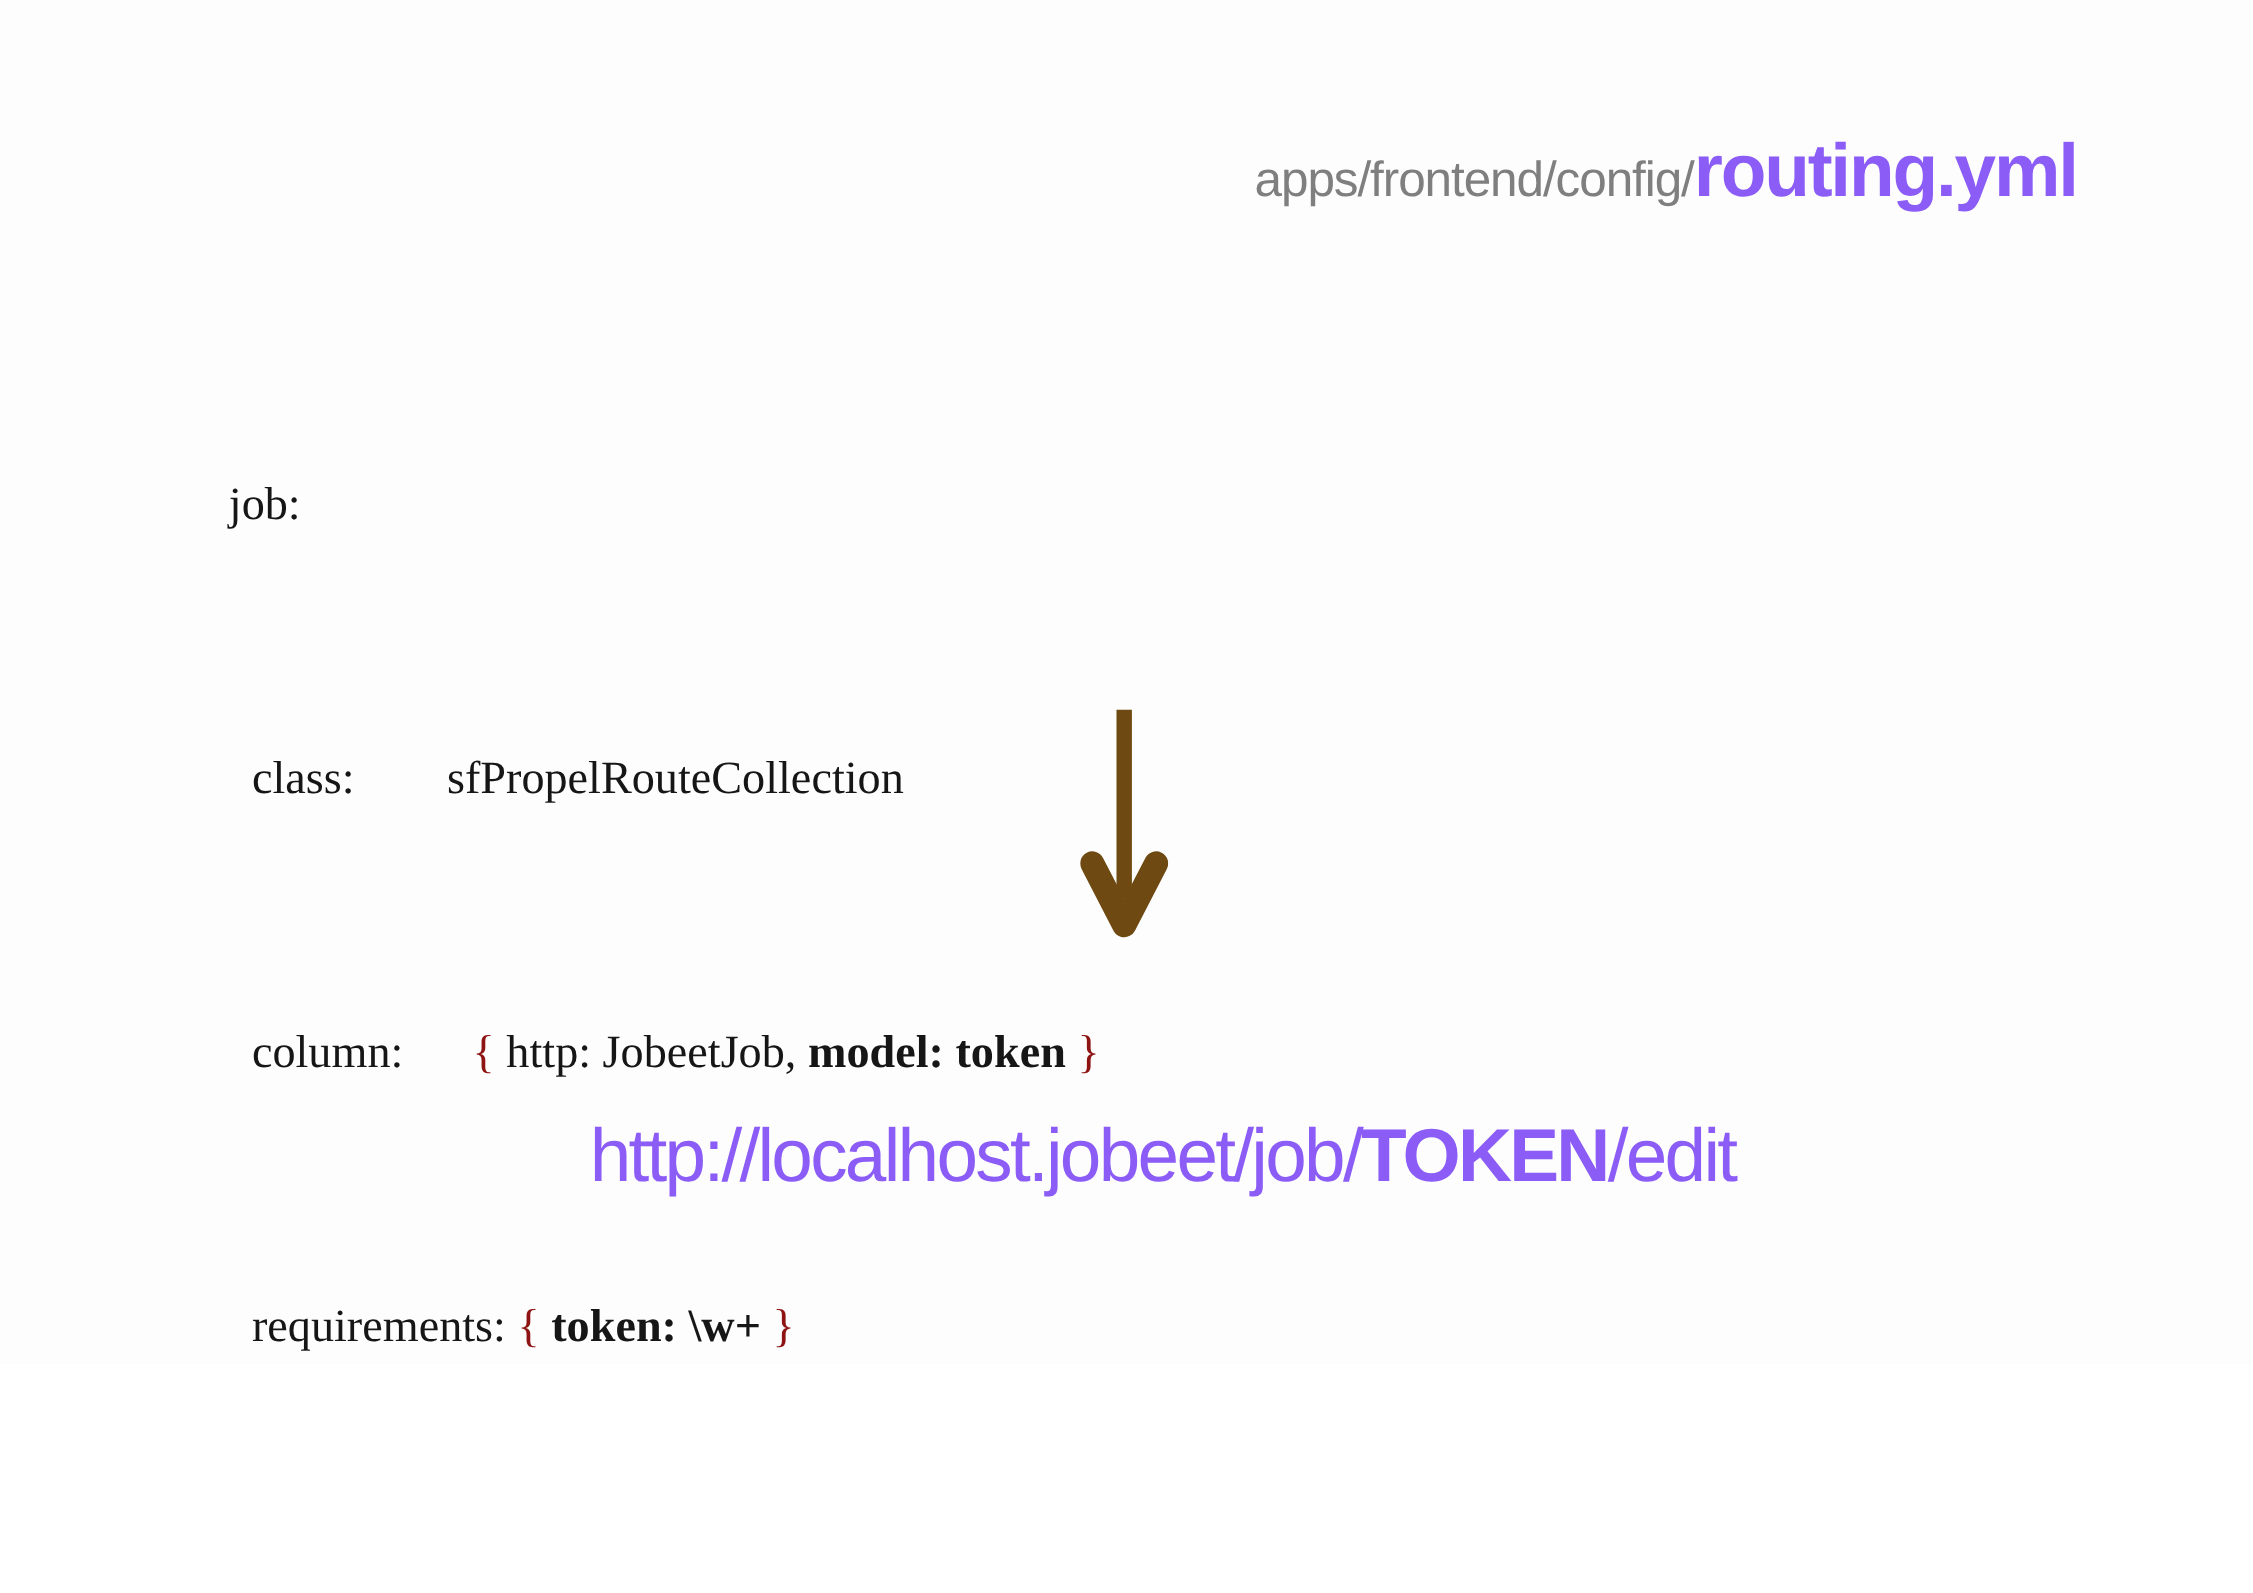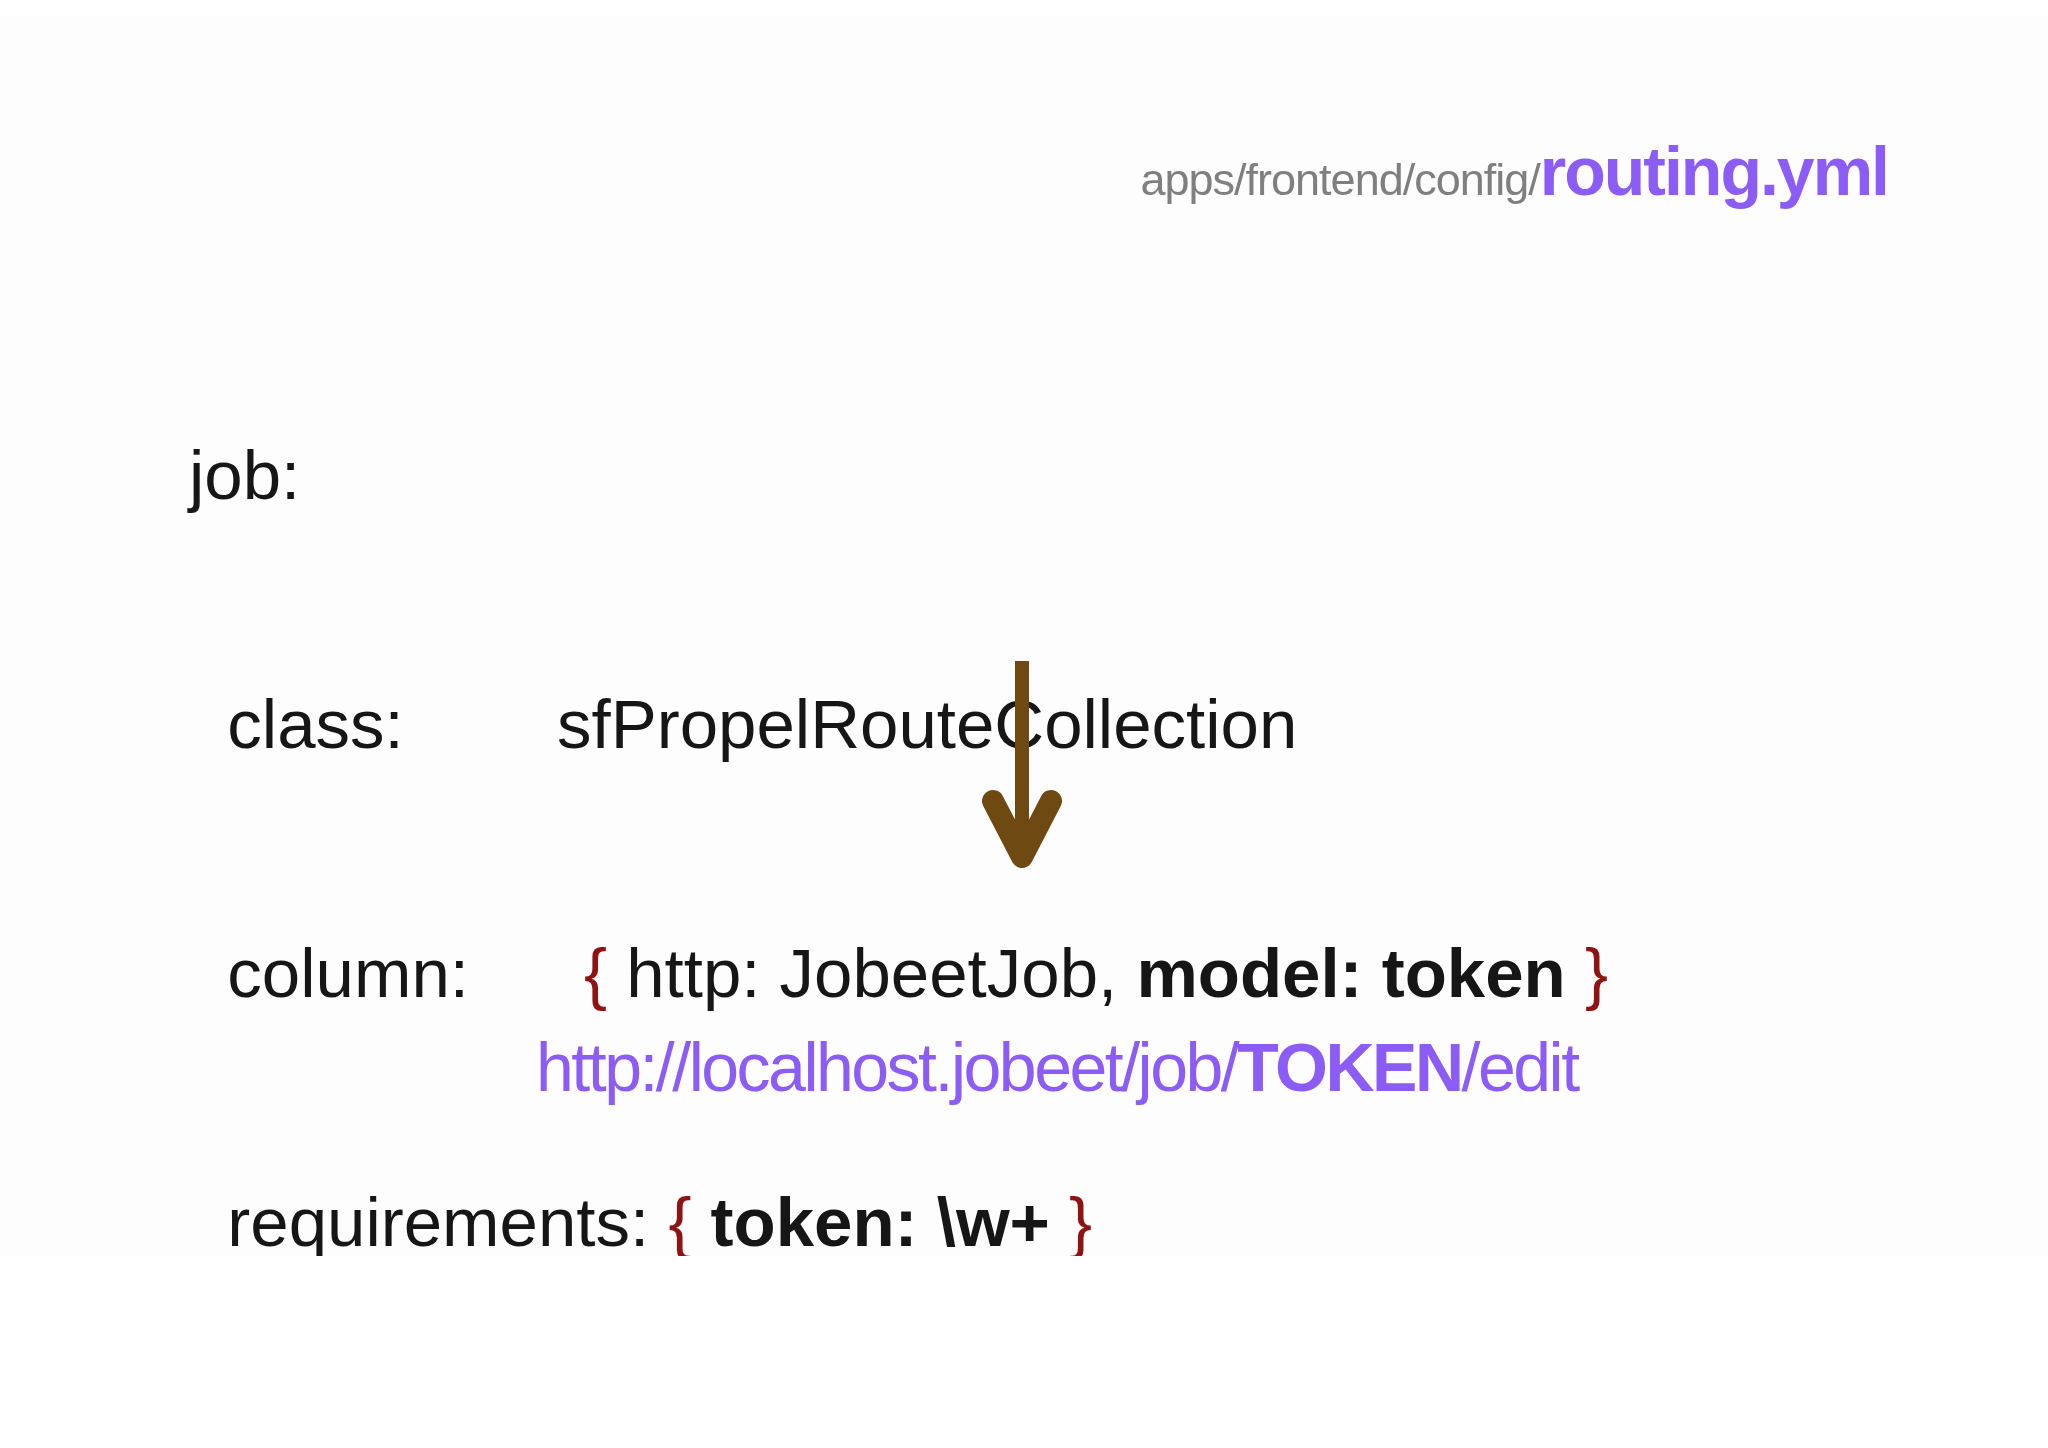--- a/index.html
+++ b/index.html
@@ -4,21 +4,20 @@
 <style>
   html,body { margin:0; padding:0; }
   .slide {
     position: relative;
     width: 2048px;
     height: 1240px;
     background: #fdfdfd;
     overflow: hidden;
     font-family: "Liberation Sans", sans-serif;
     color: #161616;
-    margin-top: 16px;
   }
 
   
   .header {
     position: absolute;
     top: 116px;
     right: 160px;
     display: flex;
     align-items: baseline;
     white-space: pre;
@@ -31,24 +30,24 @@
   .file-name {
     color: #8b5cf6;
     font-size: 68px;
     font-weight: 700;
     letter-spacing: -2px;
   }
 
   
   .code {
     position: absolute;
-    left: 189px;
+    left: 208px;
     top: 252px;
-    font-family: Liberation Sans, sans-serif;
-    font-size: 69px;
+    font-family: Liberation Serif, serif;
+    font-size: 42px;
     line-height: 83px;
     white-space: pre;
     color: #161616;
   }
   .code .brace { color: #8e1414; }
   .b { font-weight: 700; }
 
   
   .arrow-wrap {
     position: absolute;

